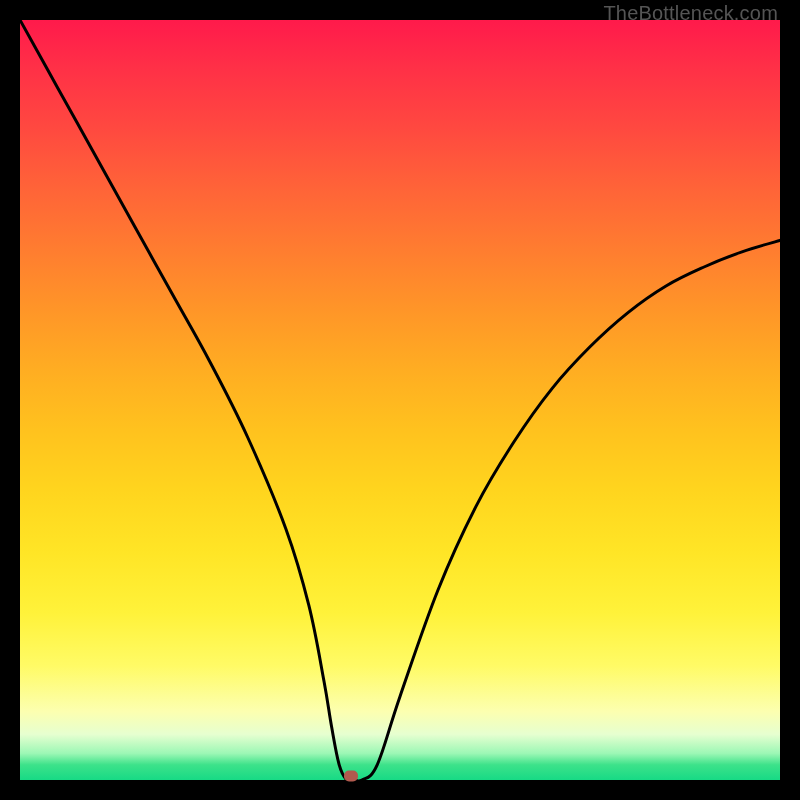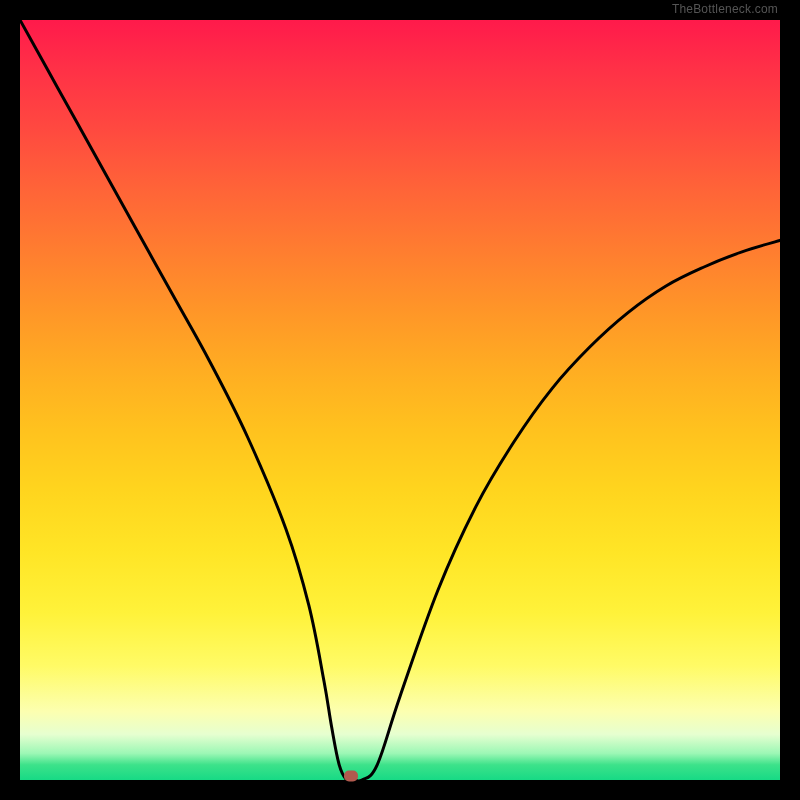--- a/index.html
+++ b/index.html
@@ -49,21 +49,21 @@
     left: 0;
     top: 0;
     width: 100%;
     height: 100%;
   }
   .watermark {
     position: absolute;
     top: 2px;
     right: 22px;
     color: #555;
-    font-size: 12px;
+    font-size: 20px;
     font-weight: 500;
     letter-spacing: 0.2px;
     user-select: none;
   }
   .marker {
     position: absolute;
     width: 14px;
     height: 11px;
     background: #b15a4e;
     border-radius: 5px;

